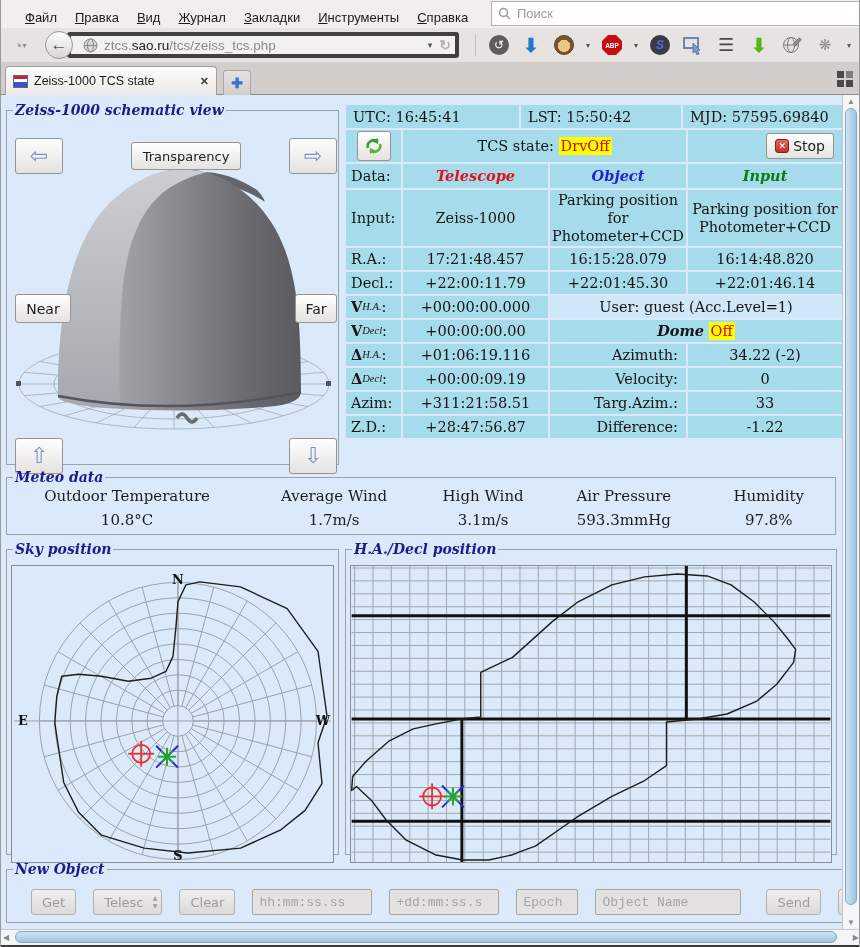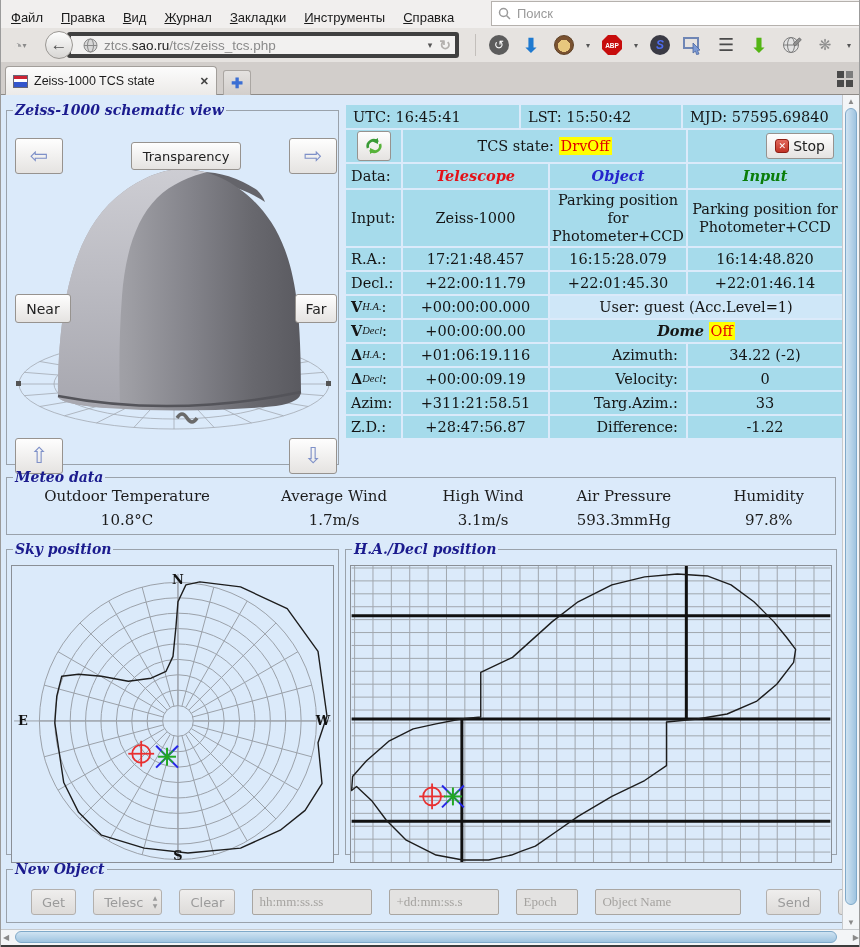--- a/index.html
+++ b/index.html
@@ -1,21 +1,21 @@
 <!DOCTYPE html>
 <html><head>
 <meta charset="utf-8">
 <style>
   * { margin:0; padding:0; box-sizing:border-box; }
   html,body { width:860px; height:947px; }
   body { font-family:"Liberation Sans", sans-serif; background:#888; }
   .window { position:relative; width:860px; height:947px; background:#e4e1de; overflow:hidden; border-left:1px solid #9b9b9b; border-right:1px solid #9b9b9b; }
 
   
-  .menubar { position:absolute; left:0; top:0; width:860px; height:36px; background:#f1efee; border-bottom:1px solid #c8c4c0; display:flex; align-items:center; padding-left:10px; gap:18px; font-size:13px; color:#1a1a1a; }
+  .menubar { position:absolute; left:0; top:0; width:860px; height:36px; background:#f1efee; border-bottom:1px solid #c8c4c0; display:flex; align-items:center; padding-left:24px; gap:18px; font-size:13px; color:#1a1a1a; }
   .menu-item { cursor:default; white-space:nowrap; }
   .menu-item u { text-decoration:underline; }
   .menu-search { position:absolute; right:0; top:1px; width:370px; height:25px; background:#fff; border:1px solid #b5b1ad; border-right:none; display:flex; align-items:center; padding-left:6px; gap:6px; }
   .menu-search .ph { color:#9a9a9a; font-size:13px; }
 
   .toolbar { position:absolute; left:0; top:28px; width:860px; height:34px; background:#e6e3e0; display:flex; align-items:center; }
   .session-btn { width:30px; height:24px; margin-left:4px; color:#a0a0a0; font-size:15px; display:flex; align-items:center; justify-content:center; }
   .session-btn .dd { font-size:8px; color:#8a8a8a; }
   .back-btn { width:28px; height:28px; border-radius:50%; background:linear-gradient(#fdfdfd,#d8d6d4); border:1px solid #9a9793; margin-left:10px; z-index:2; display:flex; align-items:center; justify-content:center; color:#555; font-size:17px; font-weight:bold; }
   .urlbar { position:relative; margin-left:-6px; width:392px; height:26px; background:#f2f1f0; border:4px solid #404040; border-radius:3px; display:flex; align-items:center; padding-left:12px; gap:6px; font-size:13.5px; }
@@ -89,21 +89,21 @@
 
   
   #fs-sky { left:5px; top:446px; width:333px; height:314px; }
   #fs-hadecl { left:344px; top:446px; width:492px; height:314px; }
   .plot { position:absolute; border:1px solid #8a8f96; background:#dbeafa; }
 
   
   #fs-newobj { left:5px; top:766px; width:830px; height:62px; }
   .no-row { display:flex; align-items:center; margin:12px 0 0 24px; gap:17px; }
   .no-btn { height:26px; padding:0 10px; }
-  .no-input { height:26px; background:#e3e2e1; border:1px solid #a9a6a2; border-radius:2px; font-family:Liberation Serif, serif; font-size:13px; color:#555; padding:0 6px; }
+  .no-input { height:26px; background:#e3e2e1; border:1px solid #a9a6a2; border-radius:2px; font-family:Liberation Mono, monospace; font-size:13px; color:#555; padding:0 6px; }
   .no-input::placeholder { color:#a5a3a0; }
   .telesc { position:relative; padding-right:18px; }
   .spin { position:absolute; right:4px; top:4px; display:flex; flex-direction:column; font-size:6px; color:#9b9b9b; line-height:1.4; }
 
   
   .vscroll { position:absolute; right:0; top:95px; width:17px; height:834px; background:#f3f5f7; border-left:1px solid #c6c9cc; }
   .vthumb { position:absolute; left:2px; top:13px; width:12px; height:797px; background:linear-gradient(90deg,#cfe3f2,#9fc4e0); border:1px solid #7fa9c9; border-radius:6px; }
   .sarrow { position:absolute; color:#8a8a8a; font-size:8px; width:100%; text-align:center; }
   .hscroll { position:absolute; left:0; top:929px; width:860px; height:16px; background:#f3f5f7; border-top:1px solid #c6c9cc; }
   .hthumb { position:absolute; left:14px; top:1px; width:822px; height:12px; background:linear-gradient(#cfe3f2,#9fc4e0); border:1px solid #7fa9c9; border-radius:6px; }

